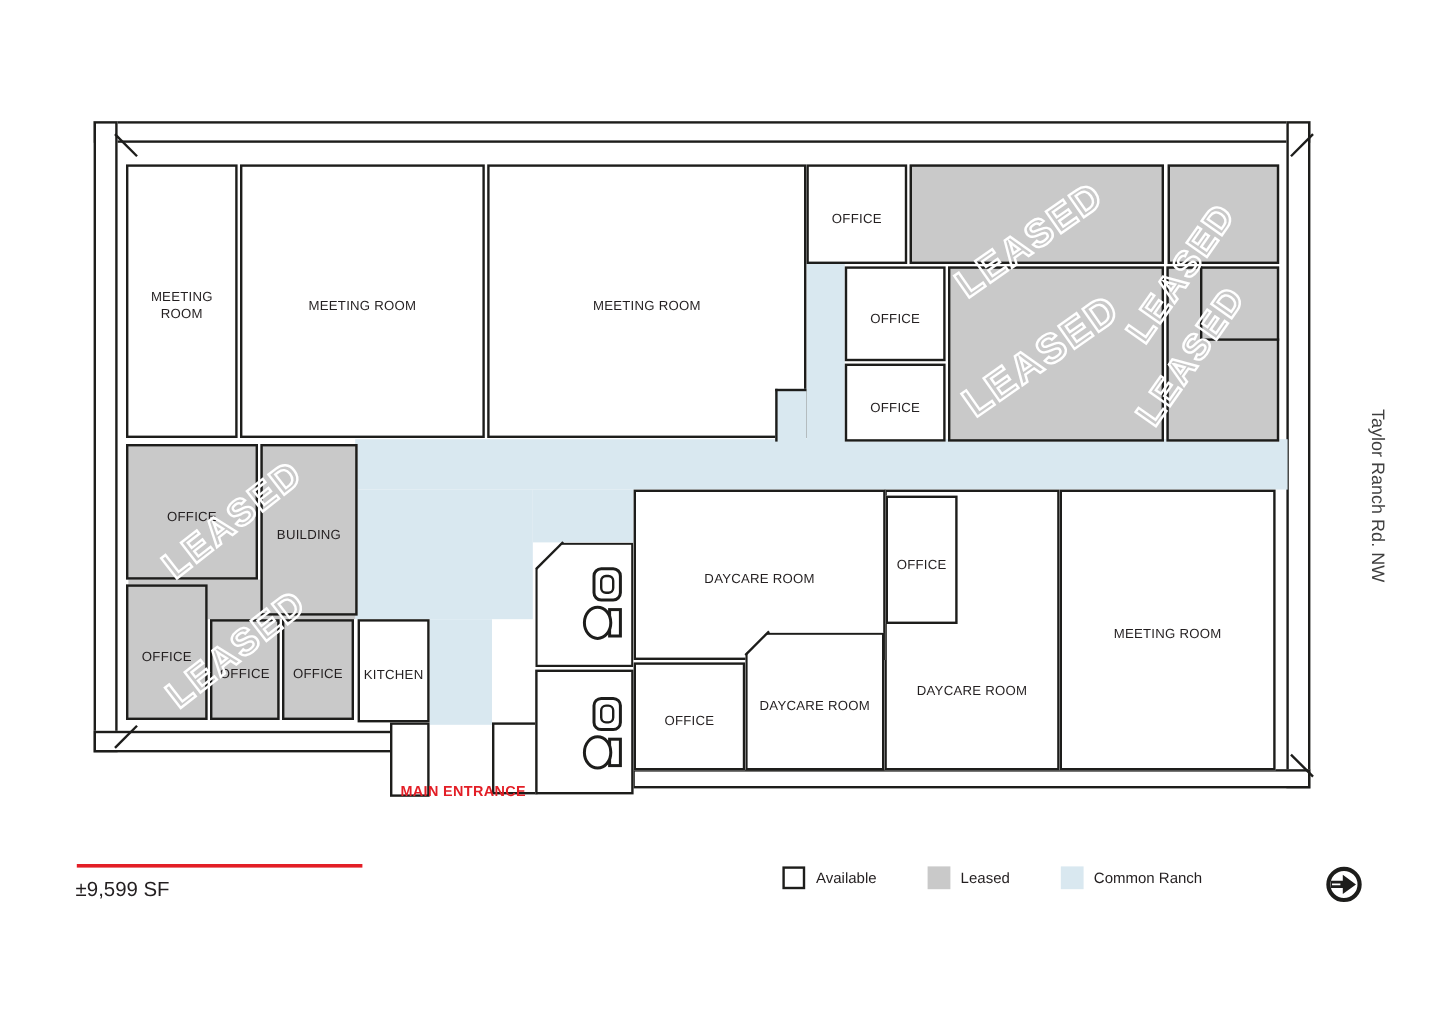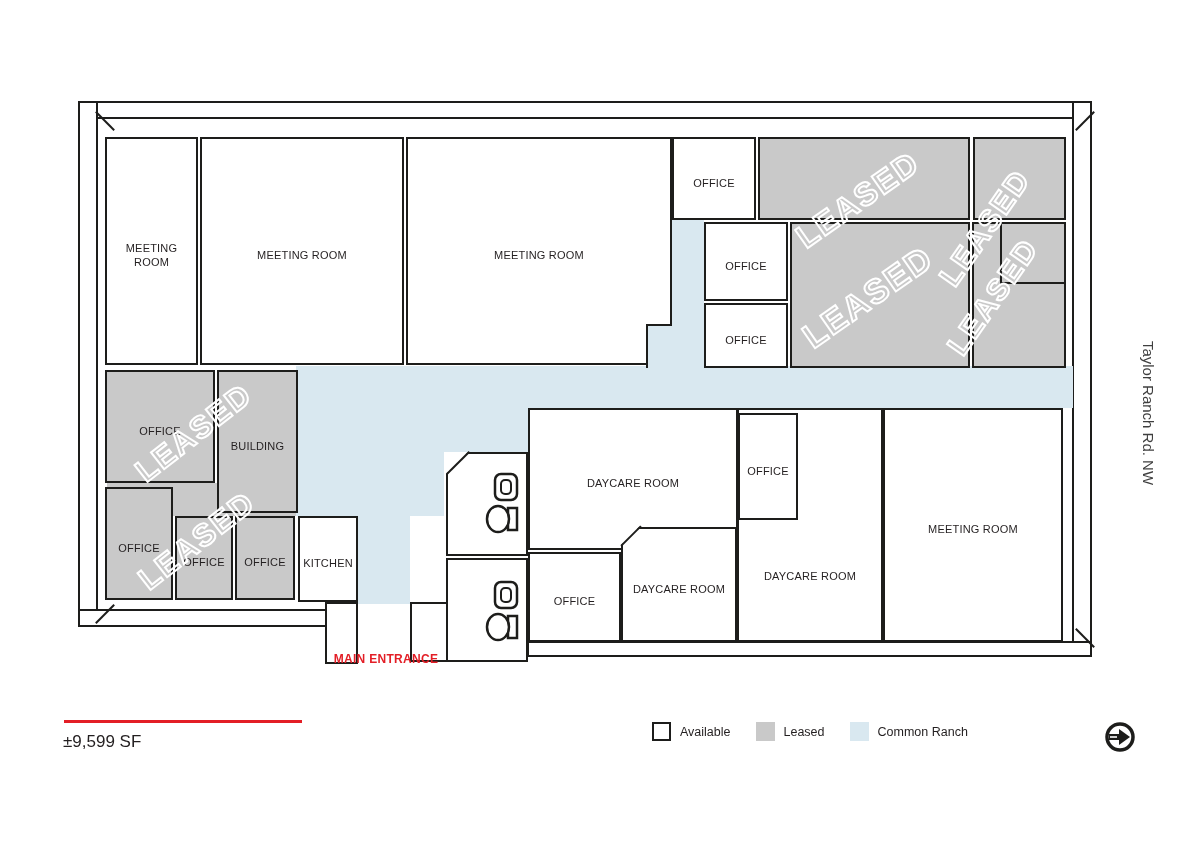--- a/index.html
+++ b/index.html
@@ -33,21 +33,21 @@
   .toilet{position:absolute;z-index:4;}
   
   .entrance{position:absolute;z-index:5;color:#e31e26;font-weight:bold;font-size:12px;
             line-height:1.25;text-align:center;letter-spacing:.3px;}
   .title{position:absolute;color:#e31e26;font-weight:bold;font-size:25px;letter-spacing:3px;white-space:nowrap;}
   .title-rule{position:absolute;background:#e31e26;height:3px;}
   .area{position:absolute;font-size:17px;color:#231f20;}
   .street{position:absolute;font-size:15px;color:#3f3f3f;white-space:nowrap;
           transform:translate(-50%,-50%) rotate(90deg);}
   
-  .legend{position:absolute;display:flex;align-items:center;gap:25px;z-index:5;}
+  .legend{position:absolute;display:flex;align-items:center;gap:42px;z-index:5;}
   .leg-item{display:flex;align-items:center;gap:9px;}
   .swatch{width:19px;height:19px;box-sizing:border-box;}
   .sw-available{background:#fff;border:2.5px solid #1d1d1b;}
   .sw-leased{background:#c9c9c9;}
   .sw-common{background:#d9e8f0;}
   .leg-label{font-size:12.5px;color:#231f20;}
   .compass{position:absolute;z-index:5;}
 </style>
 </head>
 <body>

